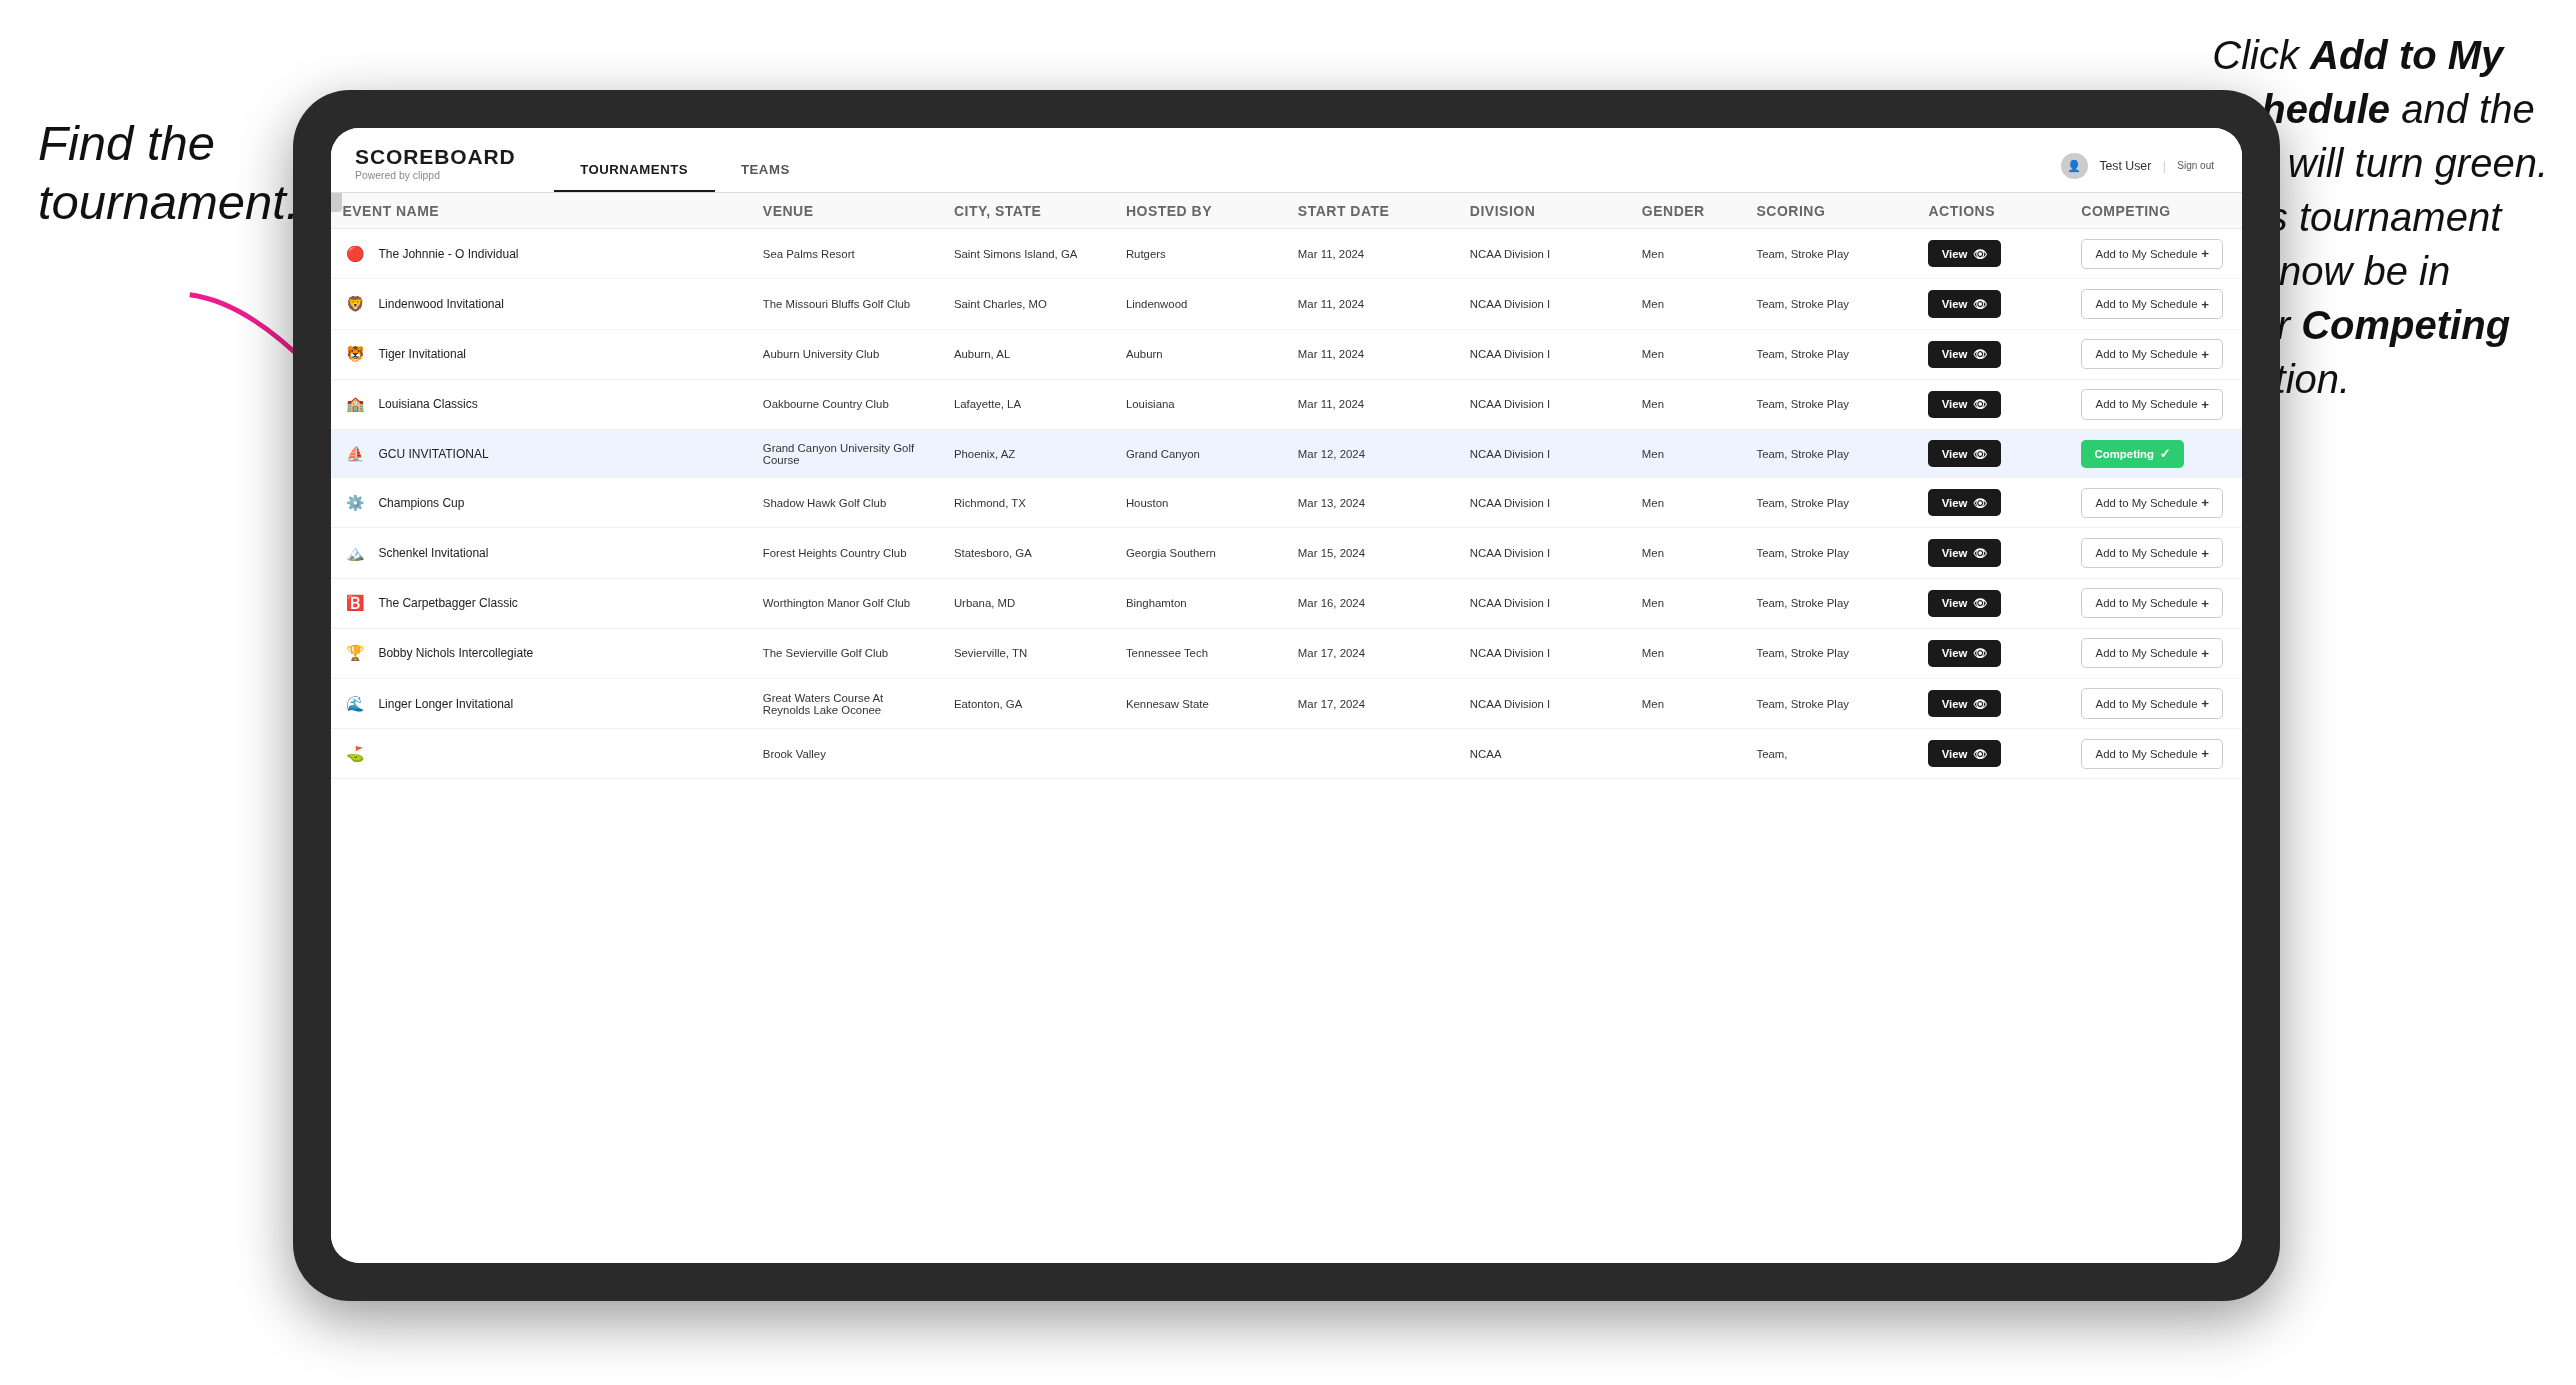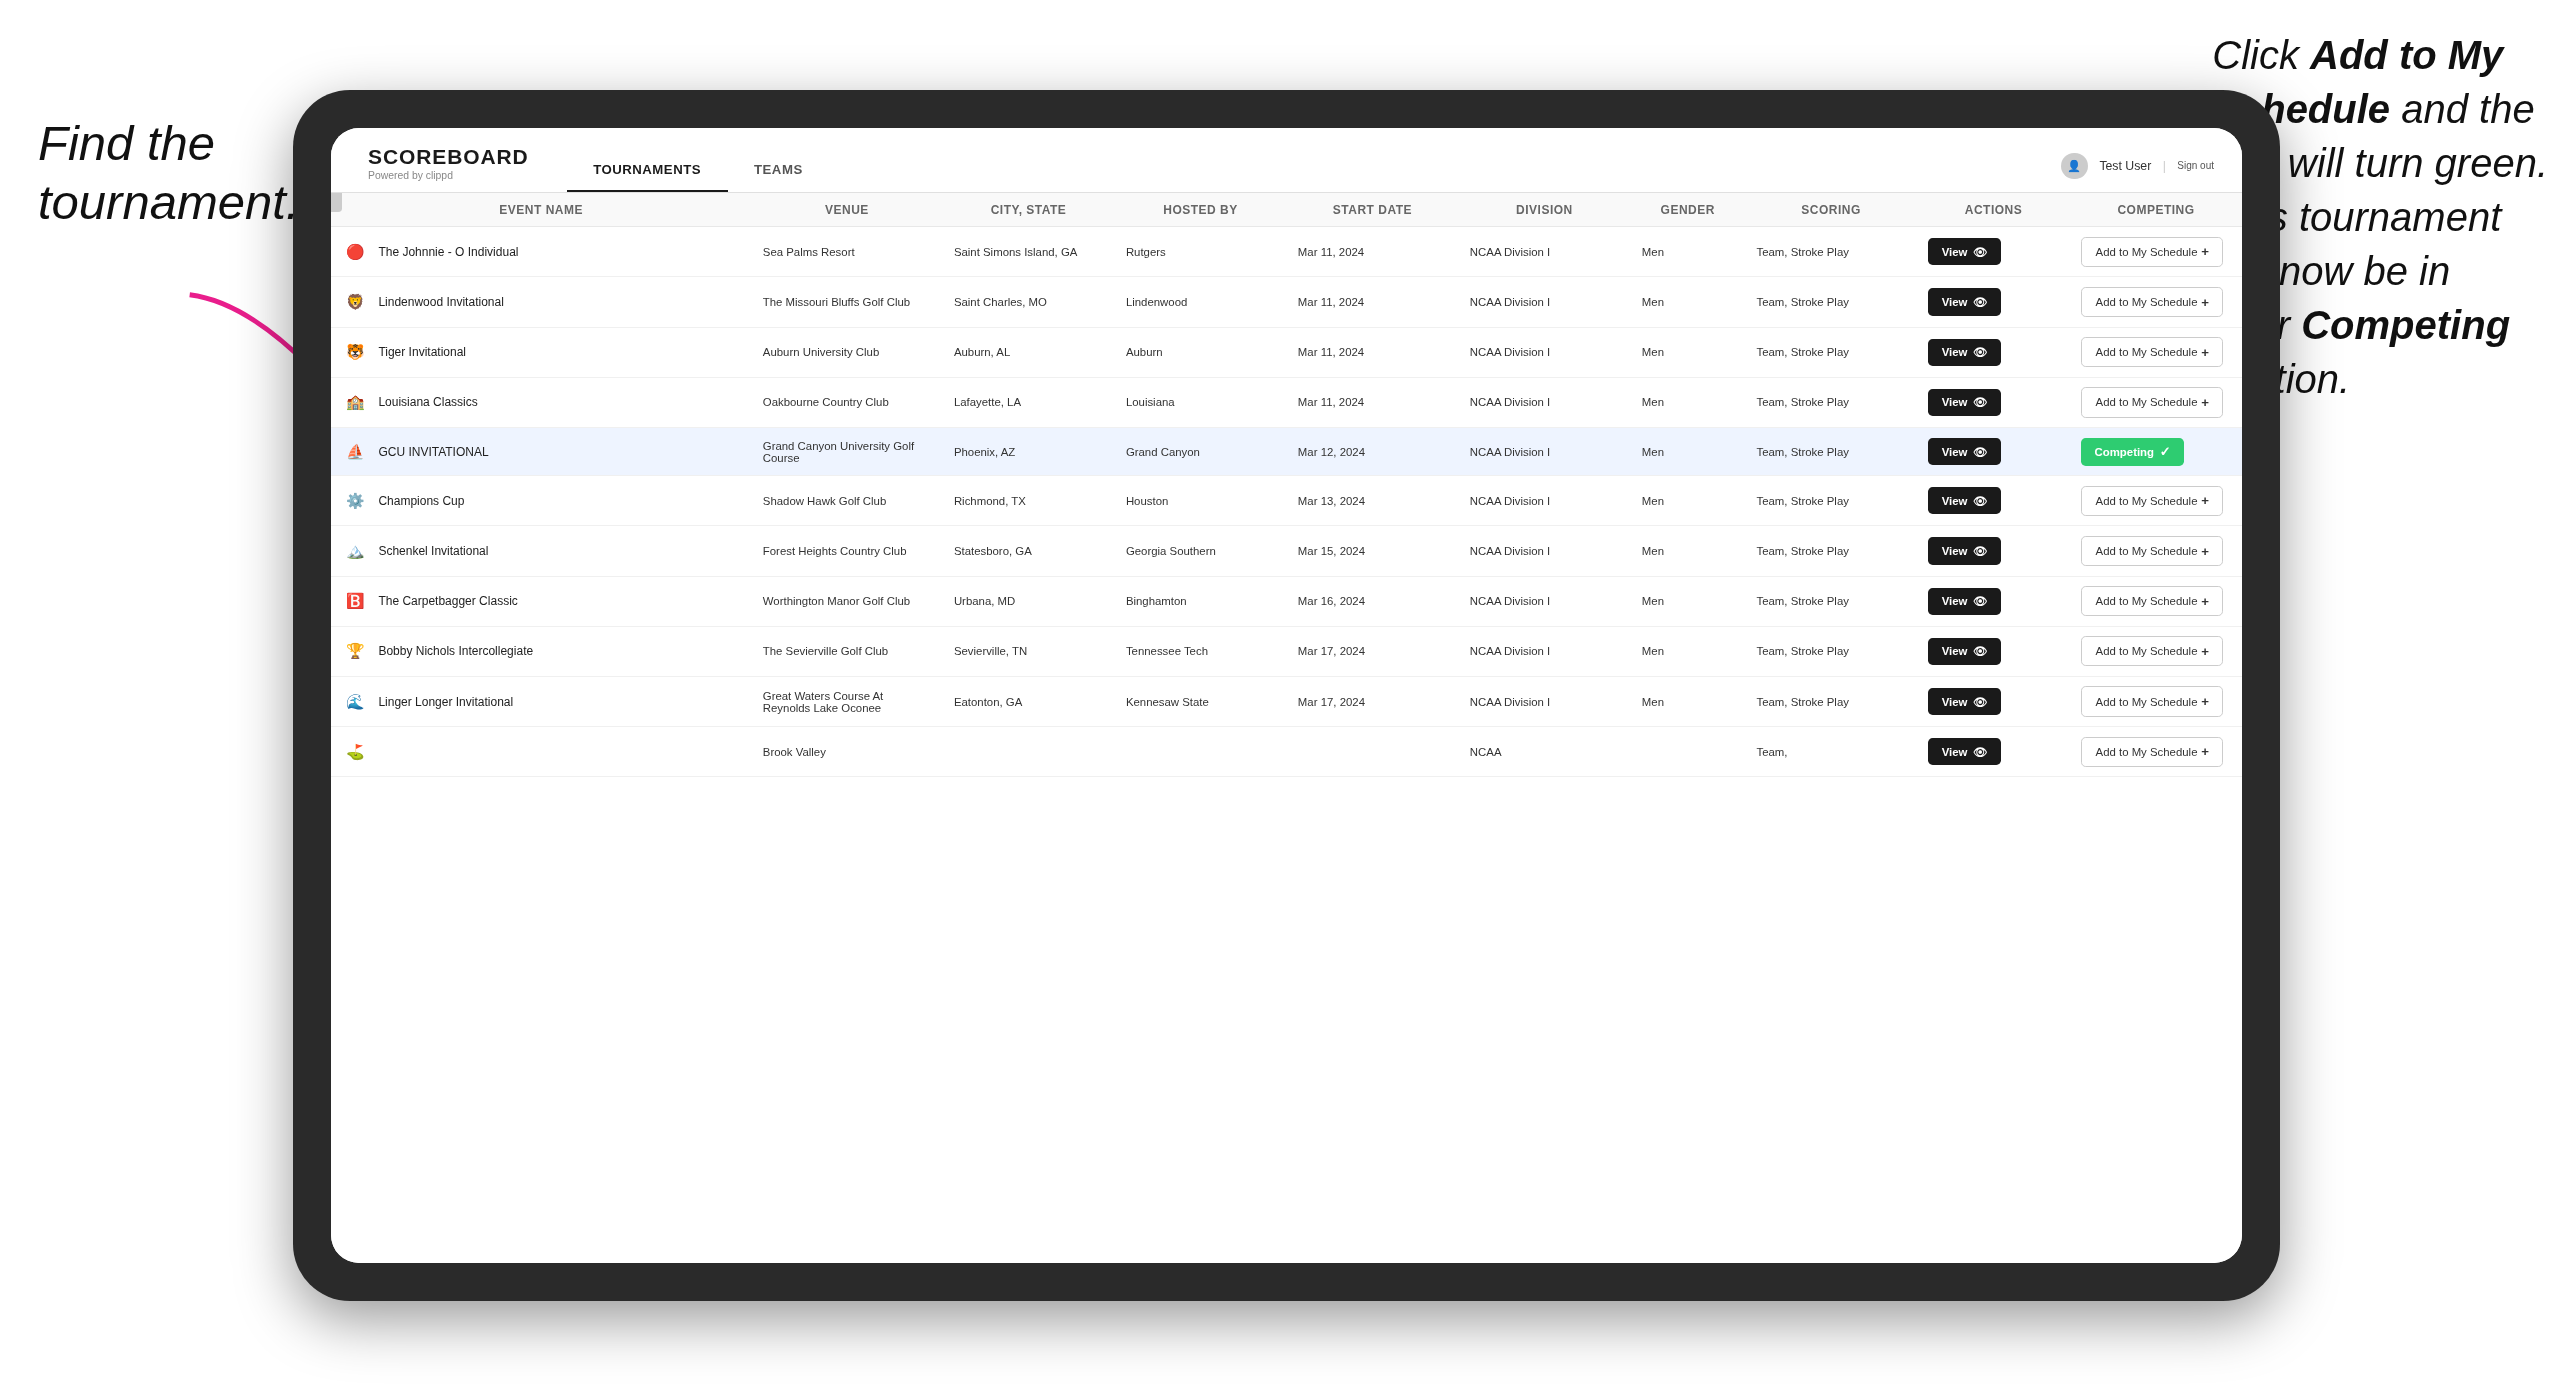--- a/index.html
+++ b/index.html
@@ -66,21 +66,21 @@
       border-radius: 28px;
       overflow: hidden;
       display: flex;
       flex-direction: column;
     }
 
     
     .app-header {
       background: #ffffff;
       border-bottom: 1.9px solid #e0e0e0;
-      padding: 17px 28px 0 37px;
+      padding: 17px 28px 0 24px;
       display: flex;
       align-items: flex-end;
       gap: 0;
     }
     .logo-area {
       display: flex;
       flex-direction: column;
       margin-right: 38px;
       padding-bottom: 11.4px;
     }
@@ -155,22 +155,22 @@
       width: 100%;
       border-collapse: collapse;
       font-size: 12px;
     }
     .tournaments-table thead tr {
       background: #f9f9f9;
       border-bottom: 1.9px solid #e8e8e8;
     }
     .tournaments-table thead th {
       padding: 9.5px 11.4px;
-      text-align: center;
-      font-size: 12px;
+      text-align: left;
+      font-size: 14px;
       font-weight: 700;
       color: #666;
       letter-spacing: 0.5px;
       text-transform: uppercase;
       white-space: nowrap;
     }
     .tournaments-table tbody tr {
       border-bottom: 0.9px solid #f0f0f0;
       background: #fff;
     }

